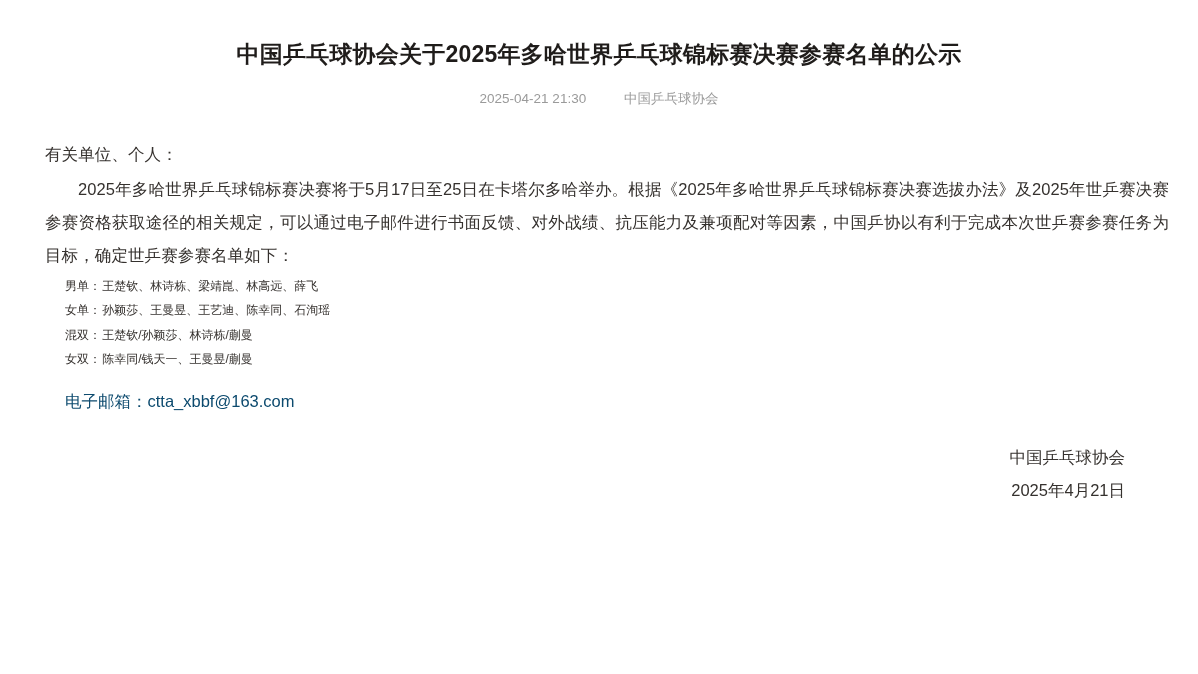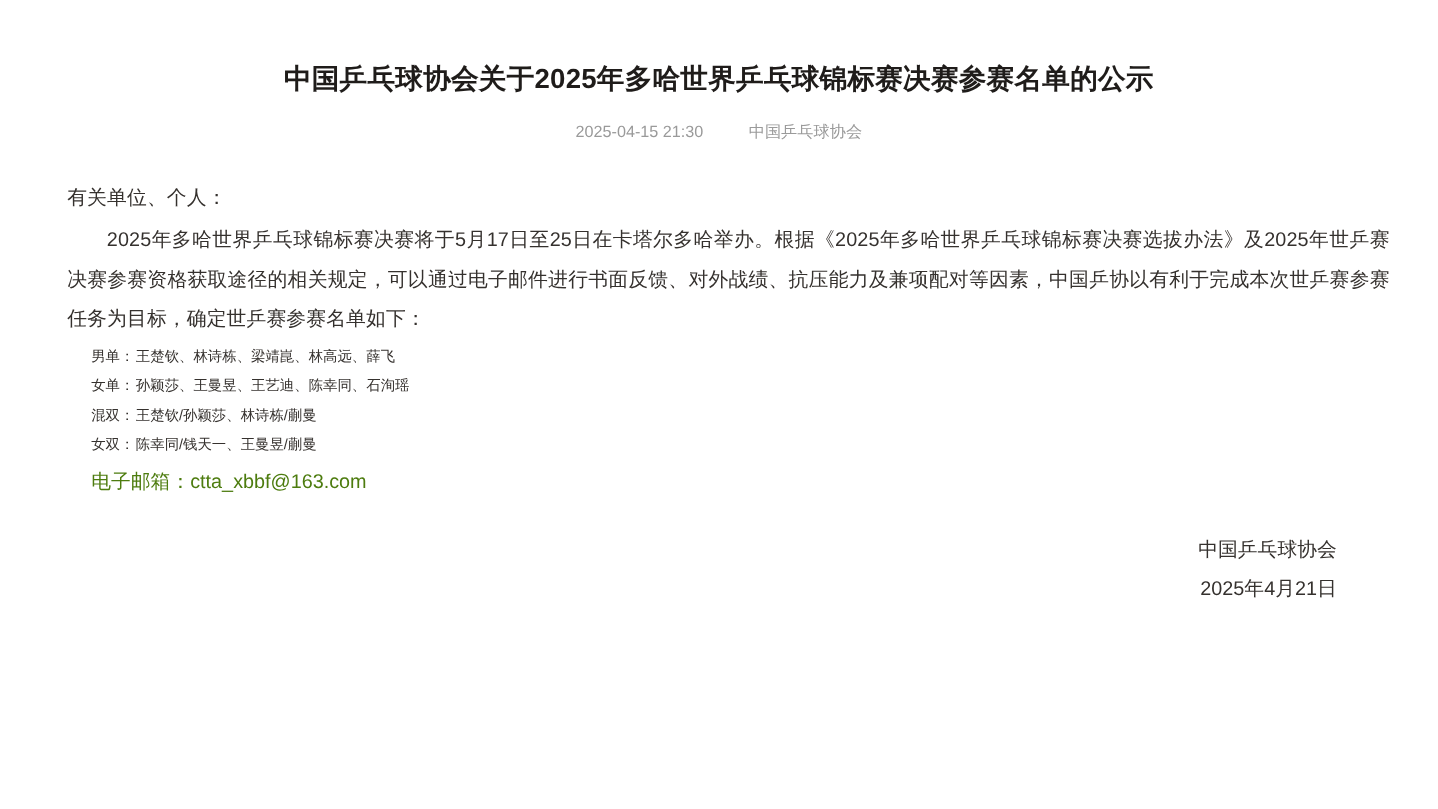--- a/index.html
+++ b/index.html
@@ -12,21 +12,21 @@
     height: 674px;
     font-family: "Liberation Sans", "DejaVu Sans", sans-serif;
     color: #33302e;
     overflow: hidden;
   }
   .page {
     position: relative;
     width: 1198px;
     height: 592px;
     box-sizing: border-box;
-    padding: 16px;
+    padding: 5px;
     background: #fff;
   }
   .article-title {
     margin: 0;
     padding: 32px 90px 0 90px;
     text-align: center;
     font-size: 23px;
     font-weight: bold;
     line-height: 1.5;
     color: #1f1c1a;
@@ -64,25 +64,25 @@
     padding-left: 36px;
     font-size: 12px;
     line-height: 2.05;
     color: #35312e;
   }
   .list-line .cat {
     display: inline-block;
     min-width: 3.1em;
   }
   .email-line {
-    margin: 4px 0 0 0;
+    margin: 14px 0 0 0;
     padding-left: 36px;
     font-size: 16.5px;
     line-height: 1.9;
-    color: #4d7c0f;
+    color: #0c4a6e;
   }
   .sign {
     margin-top: 24px;
     padding-right: 44px;
     text-align: right;
     font-size: 16.5px;
     line-height: 2.0;
     color: #35312e;
   }
   .sign div {
@@ -90,21 +90,21 @@
   }
 </style>
 </head>
 <body>
 
 <div class="page">
 
   <h1 class="article-title">中国乒乓球协会关于2025年多哈世界乒乓球锦标赛决赛参赛名单的公示</h1>
 
   <div class="meta">
-    <span class="meta-date">2025-04-15 21:30</span>
+    <span class="meta-date">2025-04-21 21:30</span>
     <span class="meta-source">中国乒乓球协会</span>
   </div>
 
   <div class="body-wrap">
 
     <p class="para">有关单位、个人：</p>
 
     <p class="para indent">2025年多哈世界乒乓球锦标赛决赛将于5月17日至25日在卡塔尔多哈举办。根据《2025年多哈世界乒乓球锦标赛决赛选拔办法》及2025年世乒赛决赛参赛资格获取途径的相关规定，可以通过电子邮件进行书面反馈、对外战绩、抗压能力及兼项配对等因素，中国乒协以有利于完成本次世乒赛参赛任务为目标，确定世乒赛参赛名单如下：</p>
 
     <div class="list-line">

